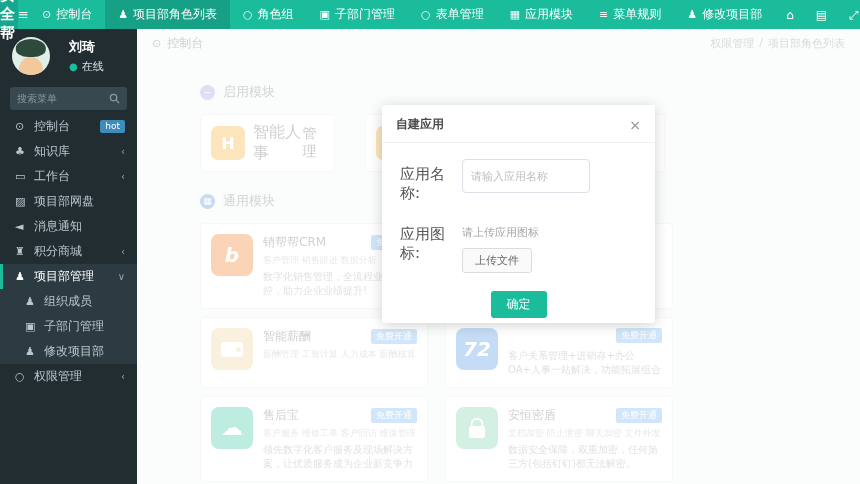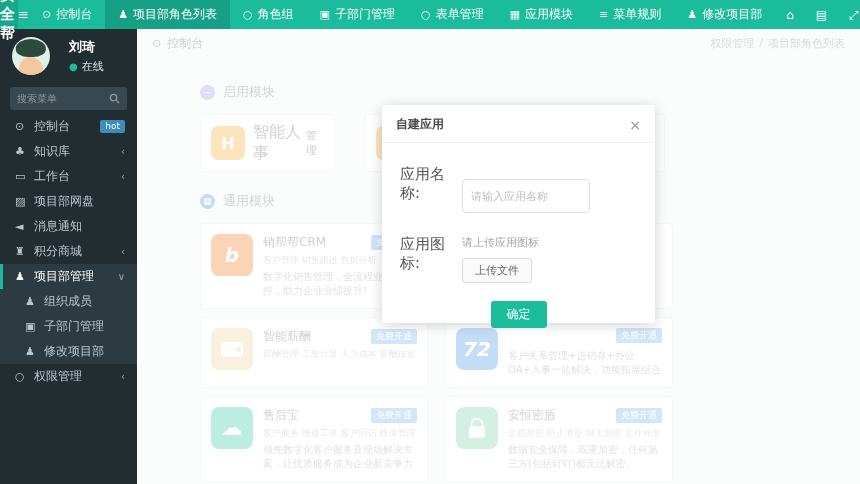--- a/index.html
+++ b/index.html
@@ -49,21 +49,21 @@
   .content-body { padding:26px 0 0 63px; }
   .section-header { display:flex; align-items:center; gap:8px; font-size:13px; color:#8a9296; margin-bottom:13px; }
   .sec-icon { width:15px; height:15px; border-radius:50%; color:#fff; font-size:9px; display:flex; align-items:center; justify-content:center; flex:none; }
   .sec-icon.lavender { background:#b3aaec; }
   .sec-icon.blue { background:#6fa5e6; }
 
   .enabled-row { display:flex; gap:30px; margin-bottom:20px; }
   .mini-card { width:135px; height:58px; background:#fff; border:1px solid #ececec; border-radius:4px; display:flex; align-items:center; padding:0 10px; cursor:pointer; }
   .mini-icon { width:34px; height:34px; border-radius:7px; background:#f8bb57; color:#fff; font-weight:bold; font-size:16px; display:flex; align-items:center; justify-content:center; flex:none; }
   .mini-title { font-size:16px; color:#8a8a8a; margin-left:8px; }
-  .mini-link { margin-left:auto; font-size:11px; color:#7d7d7d; cursor:pointer; }
+  .mini-link { margin-left:auto; font-size:14px; color:#7d7d7d; cursor:pointer; }
 
   .modules-grid { display:grid; grid-template-columns:228px 228px; gap:8px 17px; }
   .mod-card { background:#fff; border:1px solid #ececec; border-radius:4px; padding:10px; display:flex; gap:10px; min-height:62px; cursor:pointer; }
   .mod-icon { width:42px; height:42px; border-radius:8px; color:#fff; font-weight:bold; font-size:20px; font-style:italic; display:flex; align-items:center; justify-content:center; flex:none; position:relative; }
   .mod-icon.upright { font-style:normal; }
   .mod-body { flex:1; min-width:0; }
   .mod-title-row { display:flex; align-items:center; }
   .mod-title { font-size:12px; color:#8a8a8a; white-space:nowrap; }
   .mod-badge { margin-left:auto; background:#8cc0f2; color:#fff; font-size:9px; padding:1px 5px; border-radius:2px; white-space:nowrap; }
   .mod-badge:empty { display:none; }
@@ -77,21 +77,21 @@
 
   
   .overlay { position:absolute; left:0; top:0; right:0; bottom:0; background:rgba(255,255,255,.6); z-index:10; }
   .modal { position:absolute; left:245px; top:76px; width:273px; height:218px; background:#fff; border-radius:3px; box-shadow:0 2px 14px rgba(0,0,0,.18); z-index:20; display:flex; flex-direction:column; }
   .modal-header { display:flex; align-items:center; padding:11px 14px 9px; border-bottom:1px solid #f0f0f0; }
   .modal-title { font-size:12px; font-weight:bold; color:#4a4a4a; }
   .modal-close { margin-left:auto; font-size:14px; color:#909090; cursor:pointer; line-height:1; }
   .modal-body { padding:16px 18px 0; flex:1; }
   .form-row { display:flex; margin-bottom:16px; }
   .form-label { width:62px; flex:none; font-size:15px; font-weight:normal; color:#555; padding-top:6px; }
-  .form-input { width:128px; height:27px; border:1px solid #dcdfe6; border-radius:4px; padding:16px 8px; font-size:11px; color:#333; outline:none; font-family:inherit;margin-top:20px; }
+  .form-input { width:128px; height:27px; border:1px solid #dcdfe6; border-radius:4px; padding:16px 8px; font-size:11px; color:#333; outline:none; font-family:inherit; }
   .form-input::placeholder { color:#bfbfbf; }
   .upload-hint { font-size:11px; color:#a5a5a5; padding-top:6px; }
   .upload-btn { margin-top:8px; display:inline-block; background:#fafafa; border:1px solid #dcdcdc; border-radius:3px; padding:4px 12px; font-size:11px; color:#666; cursor:pointer; font-family:inherit; }
   .modal-footer { padding:2px 0 0; text-align:center; }
   .confirm-btn { background:#1abc9c; color:#fff; border:none; border-radius:3px; padding:5px 16px; font-size:12px; cursor:pointer; font-family:inherit; }
 </style>
 </head>
 <body>
 
 <div class="app">

